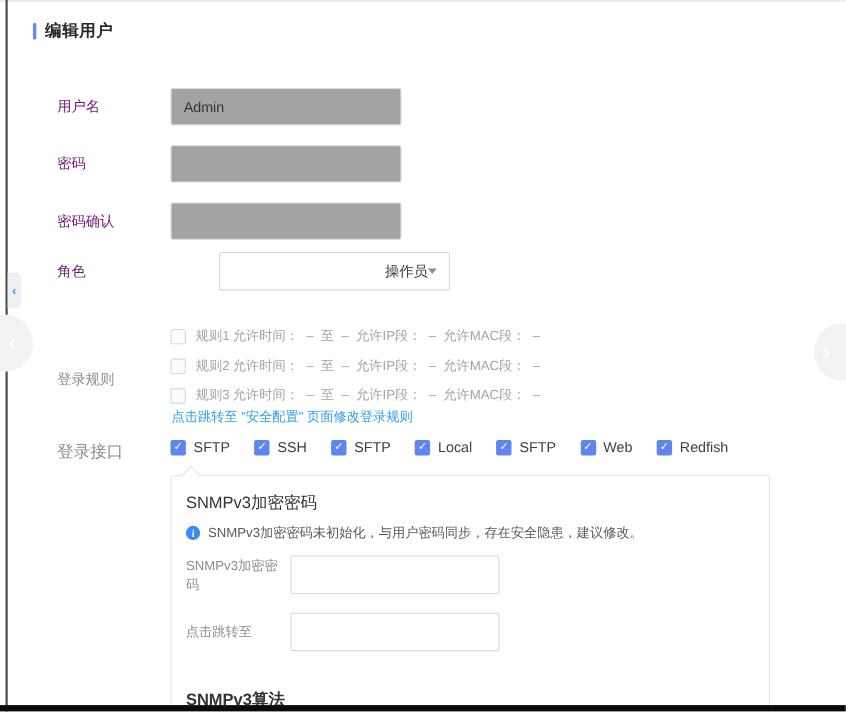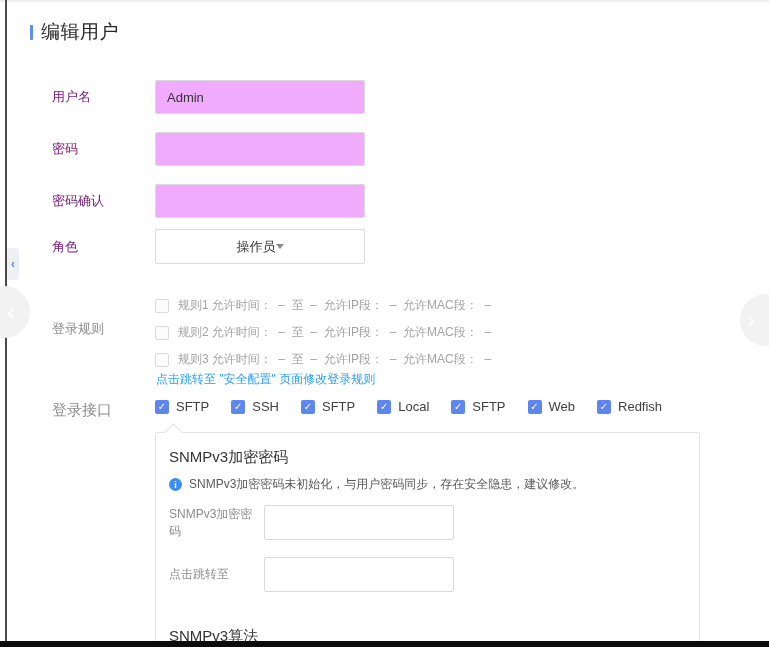--- a/index.html
+++ b/index.html
@@ -4,33 +4,33 @@
 <style>
   html,body{margin:0;padding:0;background:#fff;}
   .canvas{position:relative;width:769px;height:647px;background:#fff;overflow:hidden;
     font-family:"Liberation Sans","DejaVu Sans",sans-serif;-webkit-font-smoothing:antialiased;}
   .top-line{position:absolute;top:0;left:0;right:0;height:2px;background:#ededed;}
   .left-line{position:absolute;top:0;left:5px;width:2px;bottom:0;background:#4a4a4a;}
   .bottom-bar{position:absolute;left:0;right:0;bottom:0;height:6px;background:#0b0b0b;z-index:60;}
 
   .title-row{position:absolute;left:30px;top:19px;display:flex;align-items:center;gap:8px;}
   .accent{width:3px;height:15px;background:#5e8bf5;border-radius:1px;}
-  .page-title{font-size:19px;font-weight:normal;color:#262626;margin:0;letter-spacing:.5px;text-align:center;}
+  .page-title{font-size:15px;font-weight:bold;color:#262626;margin:0;letter-spacing:.5px;text-align:center;}
 
   .form-row{position:absolute;left:52px;display:flex;align-items:center;}
   .f-label{width:103px;font-size:13px;color:#701a75;flex-shrink:0;}
   .f-input{width:210px;height:34px;border:1px solid #d9d9d9;border-radius:2px;padding:0 11px;
-    font-size:13px;color:#333;box-sizing:border-box;outline:none;background:#f0abfc;font-family:inherit;}
+    font-size:13px;color:#333;box-sizing:border-box;outline:none;background:#a3a3a3;font-family:inherit;}
   .f-select{width:210px;height:35px;border:1px solid #d9d9d9;border-radius:2px;padding:0 11px;
-    display:flex;align-items:center;justify-content:center;font-size:13px;color:#333;
-    box-sizing:border-box;cursor:pointer;background:#fff;}
+    display:flex;align-items:center;justify-content:flex-end;font-size:13px;color:#333;
+    box-sizing:border-box;cursor:pointer;background:#fff;margin-left:44px;}
   .caret-down{width:0;height:0;border-left:4px solid transparent;border-right:4px solid transparent;
     border-top:5px solid #8c8c8c;}
 
-  .rules-label{position:absolute;left:52px;top:320px;font-size:13px;color:#8c8c8c;}
+  .rules-label{position:absolute;left:52px;top:336px;font-size:13px;color:#8c8c8c;}
   .rules{position:absolute;left:155px;top:292px;}
   .rule-row{display:flex;align-items:center;height:27px;font-size:12px;color:#a3a3a3;}
   .cbx{width:14px;height:14px;border-radius:2px;box-sizing:border-box;display:inline-flex;
     align-items:center;justify-content:center;flex-shrink:0;}
   .cbx.empty{border:1px solid #d9d9d9;background:#fcfcfc;}
   .cbx.checked{background:#5e86ee;color:#fff;font-size:10px;font-weight:bold;line-height:1;}
   .rule-row .cbx{margin-right:9px;}
   .rule-name{margin-right:3px;}
   .rule-detail{white-space:pre;}
   .rules-link{position:absolute;left:156px;top:371px;font-size:12px;color:#2b9df4;cursor:pointer;
@@ -46,21 +46,21 @@
     border-top:1px solid #e4e4e4;border-left:1px solid #e4e4e4;transform:rotate(45deg);}
   .panel-title{position:absolute;left:13px;top:15px;font-size:15px;font-weight:500;color:#333;margin:0;}
   .notice{position:absolute;left:13px;top:43px;display:flex;align-items:center;gap:7px;
     font-size:12px;color:#595959;white-space:nowrap;}
   .info-icon{width:13px;height:13px;border-radius:50%;background:#3a8ef6;color:#fff;font-size:9px;
     display:inline-flex;align-items:center;justify-content:center;font-weight:bold;font-style:normal;flex-shrink:0;}
   .p-row{position:absolute;left:13px;display:flex;align-items:center;}
   .p-label{width:95px;font-size:12px;color:#8c8c8c;flex-shrink:0;}
   .p-input{width:190px;height:35px;border:1px solid #d9d9d9;border-radius:2px;box-sizing:border-box;
     padding:0 10px;font-size:13px;color:#333;outline:none;background:#fff;font-family:inherit;}
-  .algo-title{position:absolute;left:13px;top:194px;font-size:15px;font-weight:400;color:#333;margin:0;}
+  .algo-title{position:absolute;left:13px;top:194px;font-size:15px;font-weight:700;color:#333;margin:0;}
 
   .collapse-tab{position:absolute;left:7px;top:248px;width:12px;height:32px;background:#eef0f4;
     border-radius:0 4px 4px 0;display:flex;align-items:center;justify-content:center;color:#4c8df6;
     font-size:12px;font-weight:bold;cursor:pointer;z-index:20;}
   .car-btn{position:absolute;border-radius:50%;background:#f2f2f2;color:#fff;display:flex;
     align-items:center;justify-content:center;font-size:24px;font-weight:300;cursor:pointer;z-index:10;
     user-select:none;}
   .car-left{left:-22px;top:286px;width:52px;height:52px;padding-left:14px;box-sizing:border-box;}
   .car-right{left:740px;top:294px;width:52px;height:52px;justify-content:flex-start;padding-left:7px;box-sizing:border-box;}
 </style>

